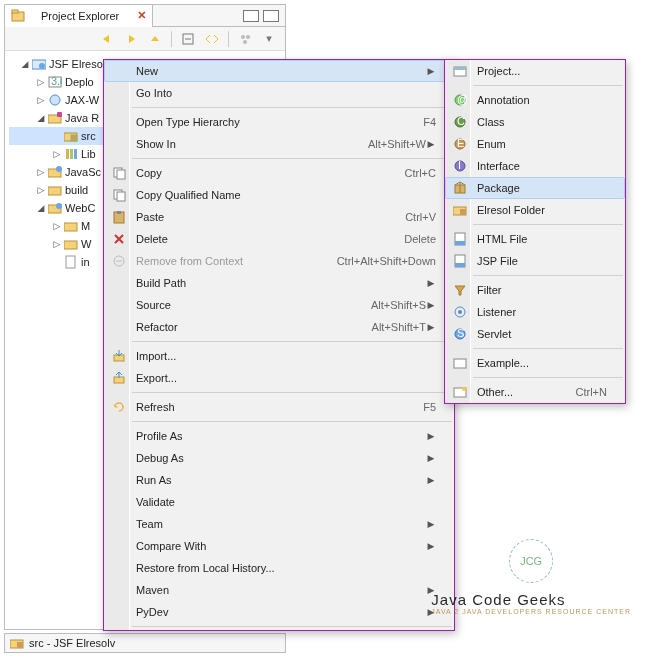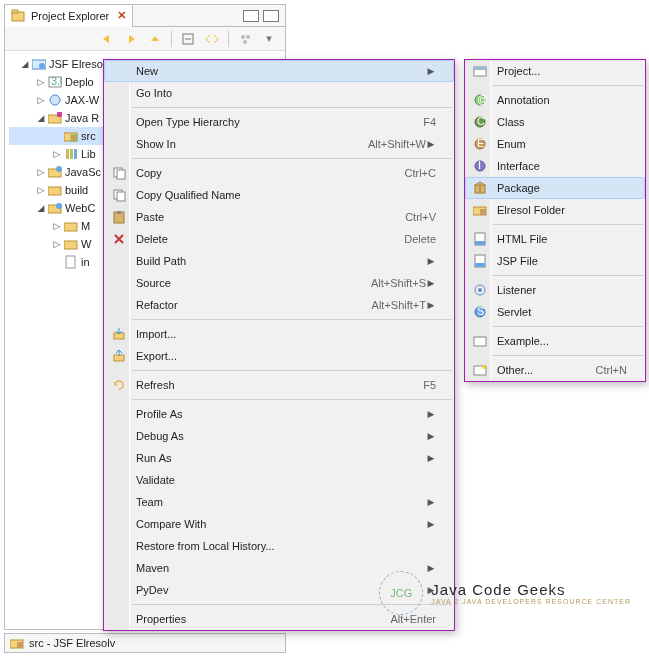--- a/index.html
+++ b/index.html
@@ -1,53 +1,53 @@
 <!DOCTYPE html>
 <html><head>
 <meta charset="utf-8">
 <style>
 * { box-sizing: border-box; font-family: "Segoe UI", Tahoma, sans-serif; font-size: 11px; }
 body { margin: 0; background: #fff; width: 649px; height: 657px; overflow: hidden; position: relative; color: #222; }
 
 .view { position: absolute; left: 4px; top: 4px; width: 282px; height: 626px; border: 1px solid #bcbcbc; background: #f6f6f6; }
 .view-tabbar { display: flex; align-items: center; height: 22px; border-bottom: 1px solid #bcbcbc; }
-.view-tab { display: flex; align-items: center; gap: 6px; padding: 0 6px; height: 22px; background: #fff; border-right: 1px solid #bcbcbc; }
+.view-tab { display: flex; align-items: center; gap: 16px; padding: 0 6px; height: 22px; background: #fff; border-right: 1px solid #bcbcbc; }
 .view-tab .ic { width: 14px; height: 14px; }
 .tabclose { color: #b84d20; font-weight: bold; margin-left: 2px; }
 .view-toolbtns { margin-left: auto; display: flex; gap: 4px; padding-right: 6px; }
 .view-toolbtns .box { width: 16px; height: 12px; border: 1px solid #777; background: #fff; }
 .view-toolbar { display: flex; align-items: center; justify-content: flex-end; gap: 8px; padding: 4px 8px; height: 24px; border-bottom: 1px solid #ddd; }
 .tb-sep { width: 1px; height: 16px; background: #ccc; }
 .tb-ic { width: 16px; height: 16px; display: flex; align-items: center; justify-content: center; color: #777; }
 
 .tree { padding: 4px 0 4px 4px; background: #fff; height: calc(100% - 46px); overflow: hidden; }
 .tree-row { display: flex; align-items: center; height: 18px; white-space: nowrap; overflow: hidden; }
 .indent-1 { padding-left: 10px; } .indent-2 { padding-left: 26px; } .indent-3 { padding-left: 42px; }
 .expander { width: 12px; text-align: center; color: #555; font-size: 9px; }
 .node-ic { width: 16px; height: 14px; display: flex; align-items: center; justify-content: center; }
 .tree-row.sel { background: #cfe3ff; }
 .tree-label { padding: 0 2px; }
 
 .menu { position: absolute; border: 1px solid #a21caf; background: #f1f1f1; box-shadow: 2px 3px 8px rgba(0,0,0,0.25); }
 .menu1 { left: 103px; top: 59px; width: 352px; }
-.menu2 { left: 464px; top: 59px; width: 182px; }
+.menu2 { left: 444px; top: 59px; width: 182px; }
 .menu-gutter { position: absolute; left: 0; top: 0; bottom: 0; width: 26px; background: #eaeaea; border-right: 1px solid #fff; }
 .menu-items { position: relative; }
 .menu-item { display: flex; align-items: center; height: 22px; padding: 0 18px 0 4px; position: relative; }
 .menu-item.hl { background: #d6e5f5; border: 1px solid #aecff7; border-radius: 2px; height: 22px; padding: 0 17px 0 3px; }
 .menu-item.disabled { color: #9a9a9a; }
 .menu-ic { width: 22px; display: flex; align-items: center; justify-content: center; }
 .menu-label { flex: 1; padding-left: 6px; }
 .menu-accel { color: #666; padding-left: 8px; text-align: center; }
 .menu-sub { width: 10px; text-align: center; color: #555; font-size: 9px; }
 .menu-sep { height: 1px; background: #d0d0d0; margin: 3px 2px 3px 28px; }
 
 .statusbar { position: absolute; left: 4px; bottom: 4px; width: 282px; height: 20px; display: flex; align-items: center; border: 1px solid #bcbcbc; background: #f6f6f6; padding: 0 4px; gap: 4px; }
 
-.watermark { position: absolute; right: 18px; bottom: 42px; display: flex; align-items: center; gap: 8px; opacity: 0.85; pointer-events: none; }
+.watermark { position: absolute; right: 18px; bottom: 42px; display: flex; align-items: center; gap: 8px; opacity: 0.85; pointer-events: none; flex-direction: column; }
 .wm-circ { width: 44px; height: 44px; border: 1px dashed #7aa7c7; border-radius: 50%; display: flex; align-items: center; justify-content: center; color: #6a6; font-size: 10px; }
 .wm-txt { font-family: Georgia, serif; }
 .wm-txt .line1 { font-size: 15px; color: #000000; letter-spacing: 1px; }
 .wm-txt .line2 { font-size: 7px; color: #a84; letter-spacing: 1px; }
 
 
 svg { display: block; }
 </style>
 </head>
 <body>
@@ -293,20 +293,30 @@
       </div>
     <div class="menu-item">
         <span class="menu-ic">
           <svg width="12" height="12">
             <path d="M2 2 L10 10 M10 2 L2 10" stroke="#c33" stroke-width="2"></path>
           </svg>
         </span>
         <span class="menu-label">Delete</span>
         <span class="menu-accel">Delete</span>
       </div>
+    <div class="menu-item disabled">
+        <span class="menu-ic">
+          <svg width="12" height="12">
+            <circle cx="6" cy="6" r="5" fill="none" stroke="#bbb"></circle>
+            <line x1="3" y1="6" x2="9" y2="6" stroke="#bbb"></line>
+          </svg>
+        </span>
+        <span class="menu-label">Remove from Context</span>
+        <span class="menu-accel">Ctrl+Alt+Shift+Down</span>
+      </div>
     <div class="menu-item">
         <span class="menu-ic"></span>
         <span class="menu-label">Build Path</span>
         <span class="menu-sub">▶</span>
       </div>
     <div class="menu-item">
         <span class="menu-ic"></span>
         <span class="menu-label">Source</span>
         <span class="menu-accel">Alt+Shift+S</span>
         <span class="menu-sub">▶</span>
@@ -385,25 +395,20 @@
         <span class="menu-ic"></span>
         <span class="menu-label">Maven</span>
         <span class="menu-sub">▶</span>
       </div>
     <div class="menu-item">
         <span class="menu-ic"></span>
         <span class="menu-label">PyDev</span>
         <span class="menu-sub">▶</span>
       </div>
     <div class="menu-sep"></div>
-    <div class="menu-item">
-        <span class="menu-ic"></span>
-        <span class="menu-label">Properties</span>
-        <span class="menu-accel">Alt+Enter</span>
-      </div>
   </div>
 </div>
 
 <div class="menu menu2">
   <div class="menu-gutter"></div>
   <div class="menu-items">
     <div class="menu-item">
         <span class="menu-ic">
           <svg width="14" height="12">
             <rect x="1" y="2" width="12" height="9" fill="#fff" stroke="#888"></rect>
@@ -480,20 +485,28 @@
     <div class="menu-item">
         <span class="menu-ic">
           <svg width="12" height="14">
             <rect x="1" y="1" width="10" height="12" fill="#fff" stroke="#888"></rect>
             <rect x="1" y="9" width="10" height="4" fill="#6aa5e8"></rect>
           </svg>
         </span>
         <span class="menu-label">JSP File</span>
       </div>
     <div class="menu-sep"></div>
+    <div class="menu-item">
+        <span class="menu-ic">
+          <svg width="14" height="12">
+            <path d="M2 2 L12 2 L8 7 L8 11 L6 11 L6 7 Z" fill="#d9a64a" stroke="#a07b33"></path>
+          </svg>
+        </span>
+        <span class="menu-label">Filter</span>
+      </div>
     <div class="menu-item">
         <span class="menu-ic">
           <svg width="14" height="14">
             <circle cx="7" cy="7" r="5" fill="none" stroke="#5a8bc9"></circle>
             <circle cx="7" cy="7" r="2" fill="#5a8bc9"></circle>
           </svg>
         </span>
         <span class="menu-label">Listener</span>
       </div>
     <div class="menu-item">

